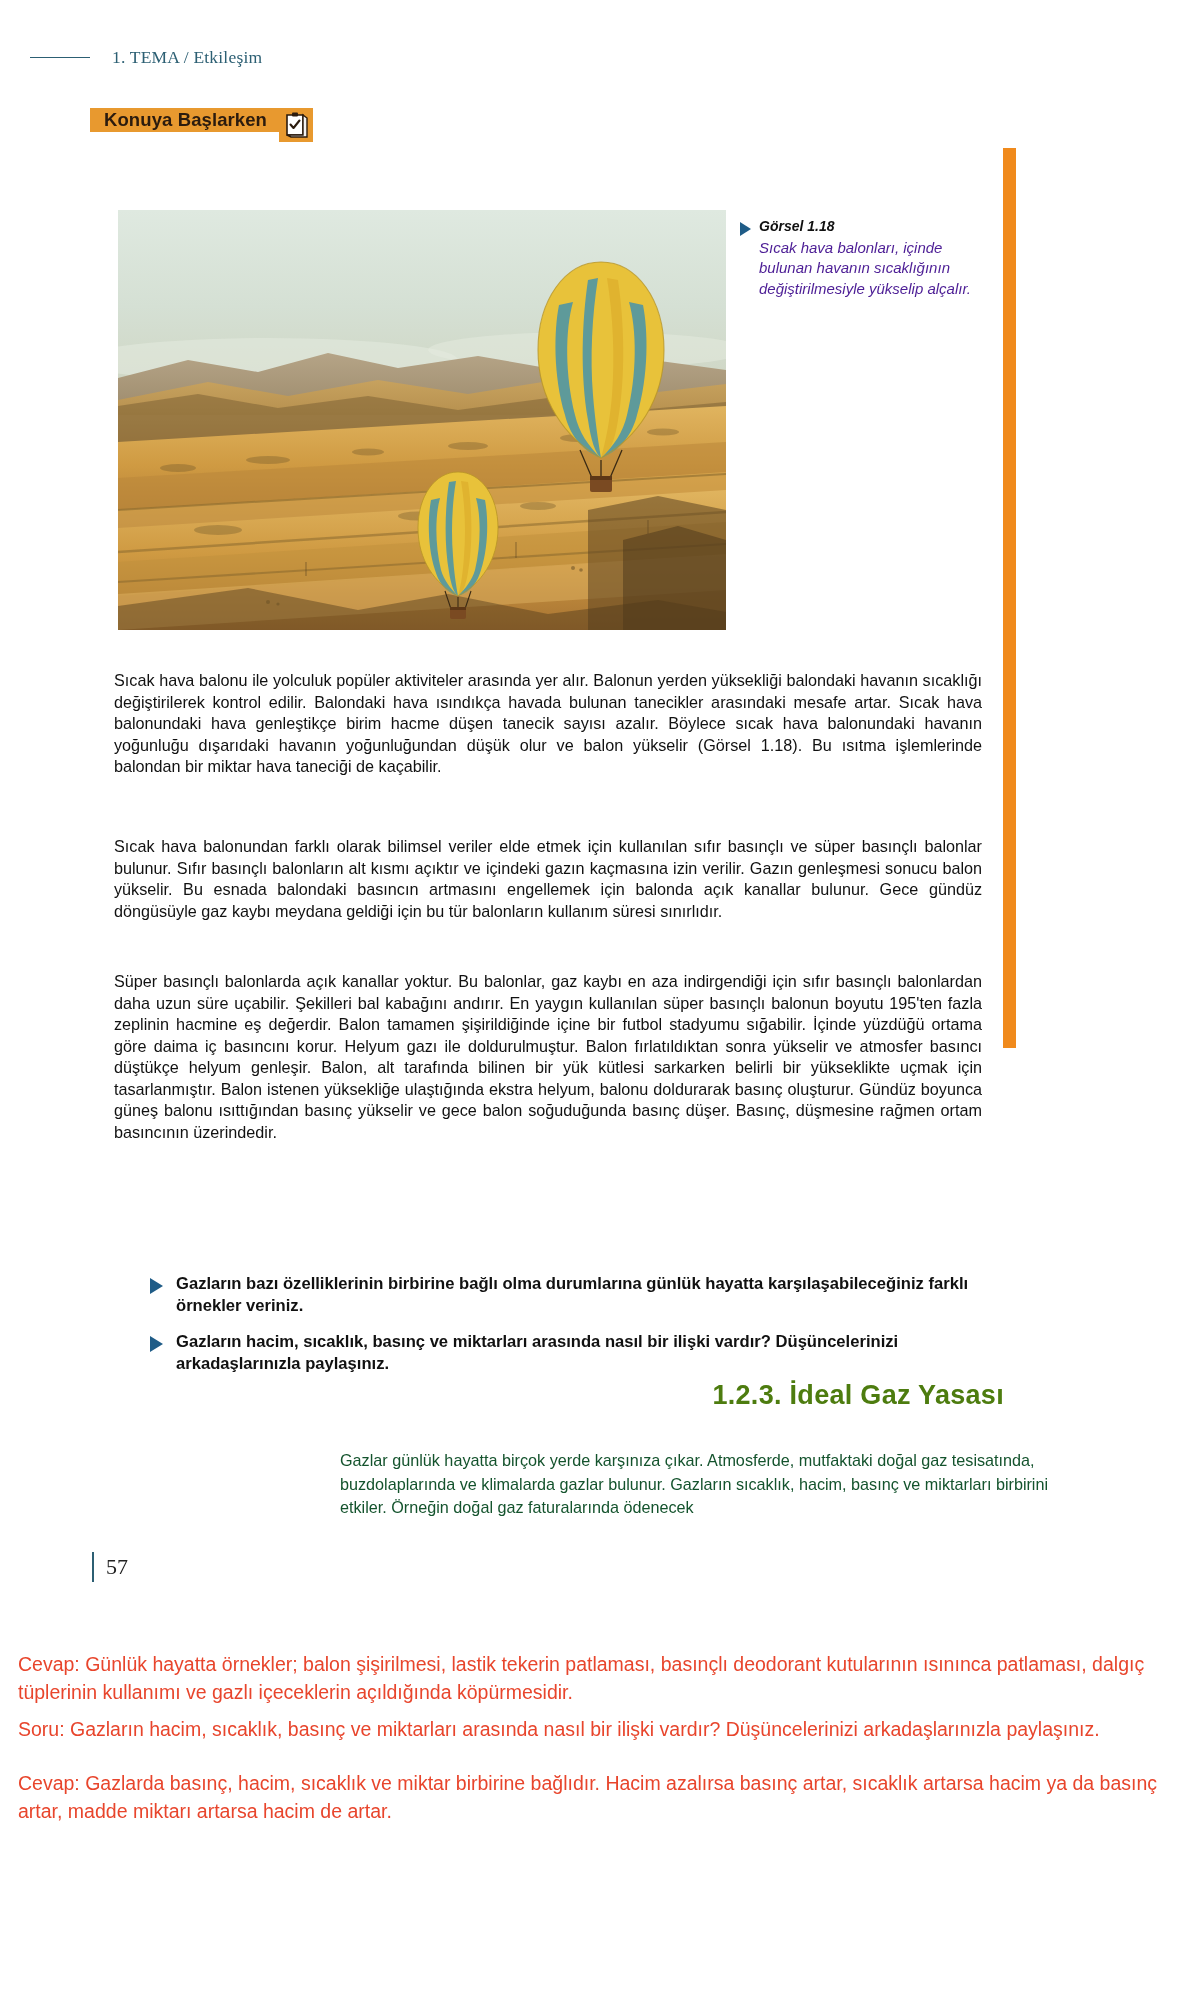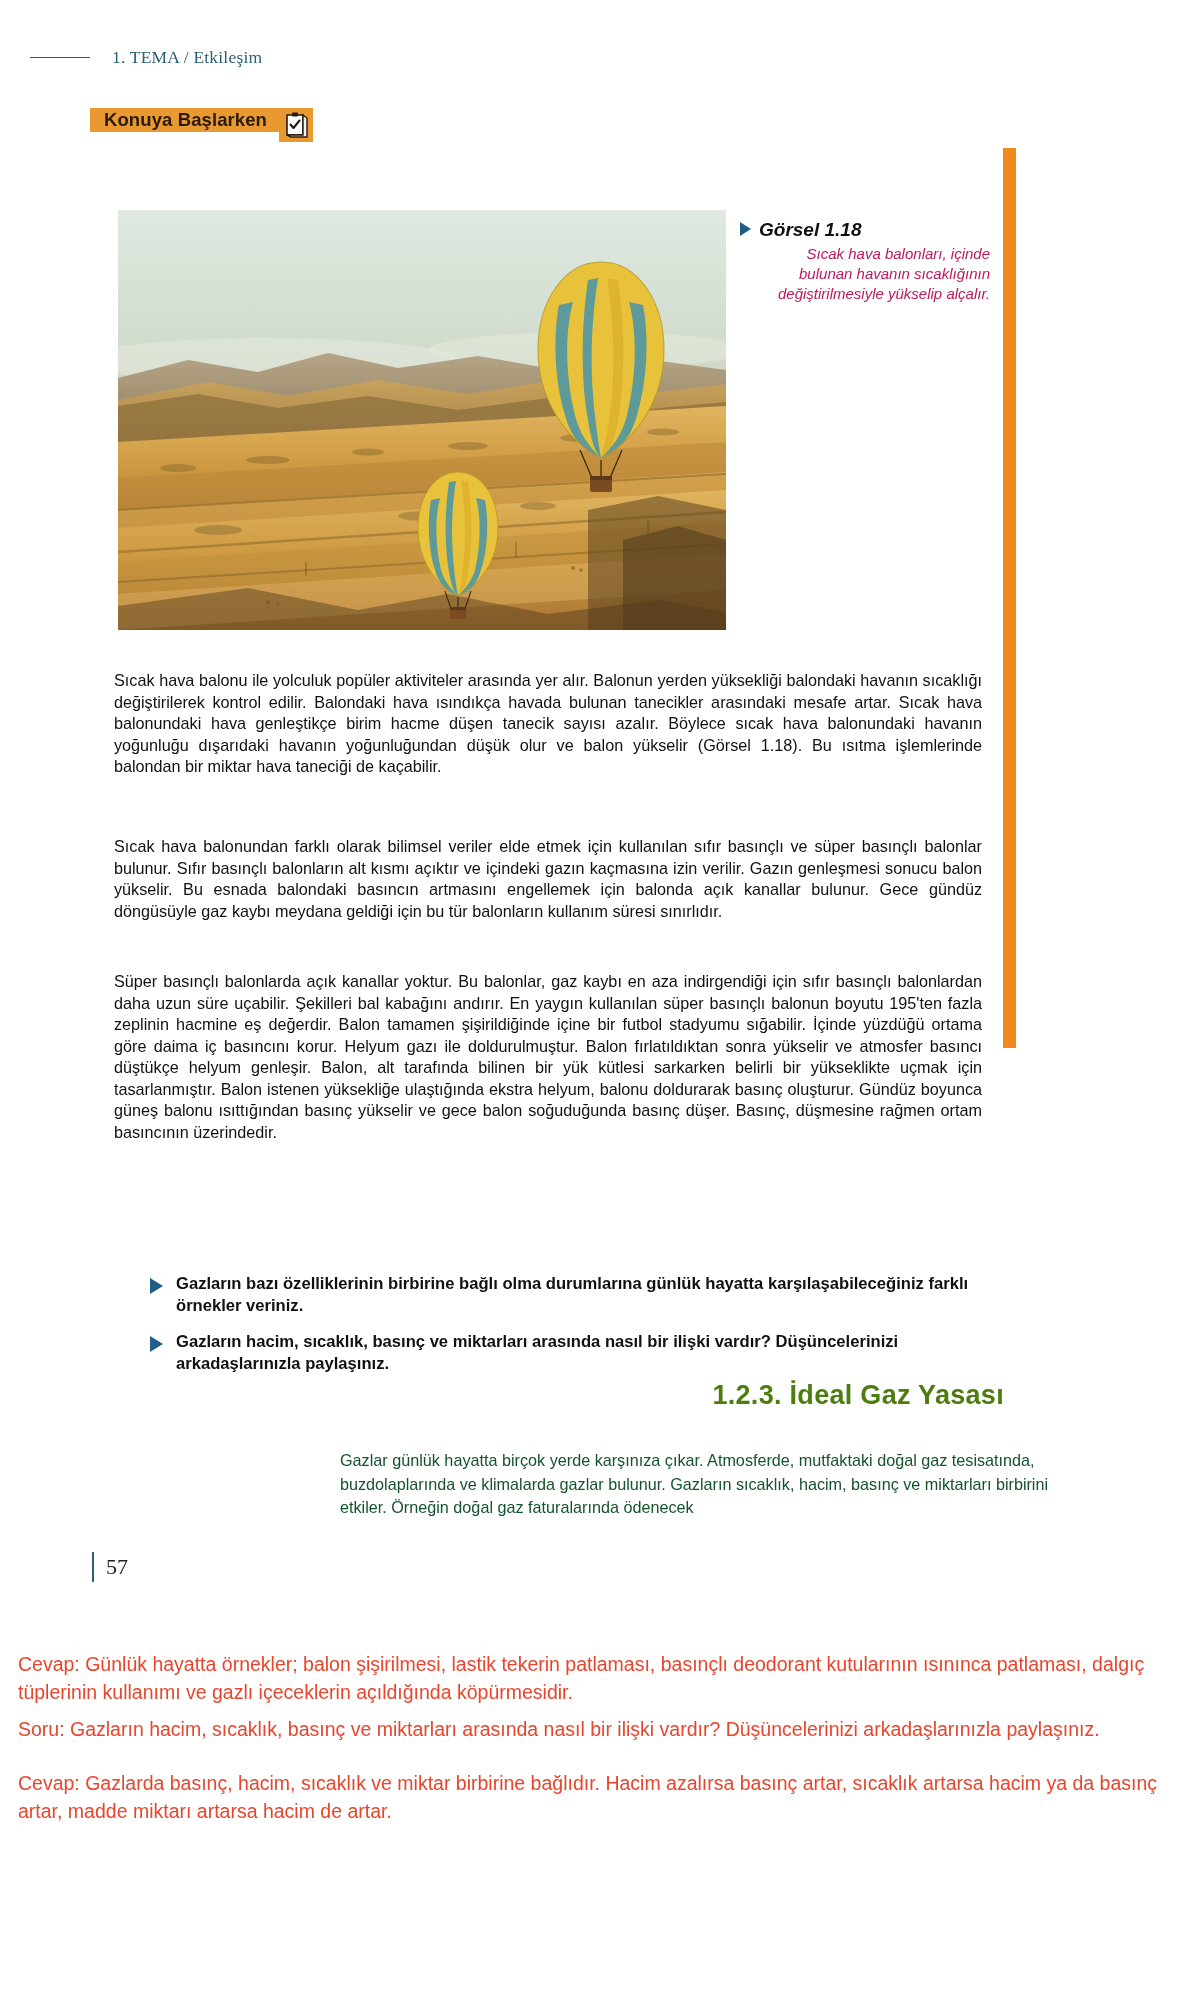--- a/index.html
+++ b/index.html
@@ -118,34 +118,33 @@
   #caption-marker {
     width: 0; height: 0;
     border-left: 11px solid #1f5c87;
     border-top: 7px solid transparent;
     border-bottom: 7px solid transparent;
     margin-top: 4px;
     margin-right: 8px;
     flex: 0 0 auto;
   }
   #caption-title {
-    font-size: 19px;
+    font-size: 14px;
     font-weight: bold;
     font-style: italic;
     color: #111111;
     line-height: 1.25;
   }
   #caption-body {
     margin-left: 19px;
     margin-top: 2px;
     font-size: 15px;
     font-style: italic;
-    color: #be185d;
+    color: #4c1d95;
     line-height: 1.35;
-    text-align: right;
   }
 
   
   .para {
     position: absolute;
     left: 114px;
     width: 868px;
     font-size: 16.2px;
     line-height: 1.33;
     color: #111111;

